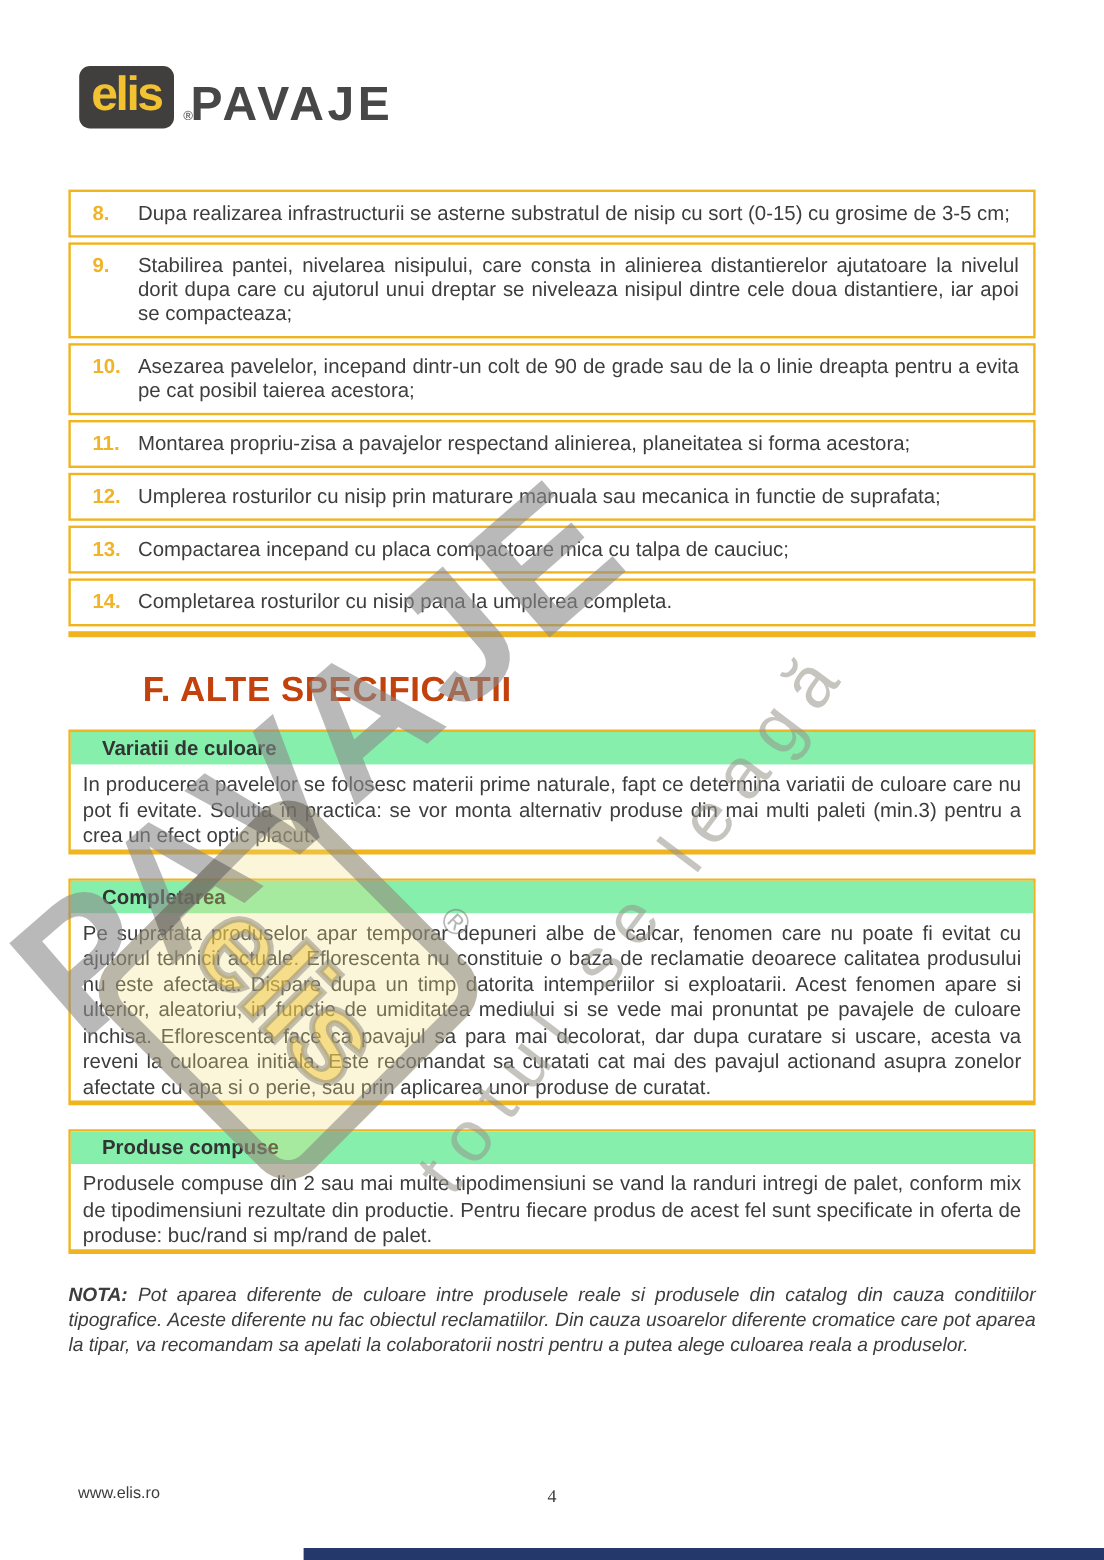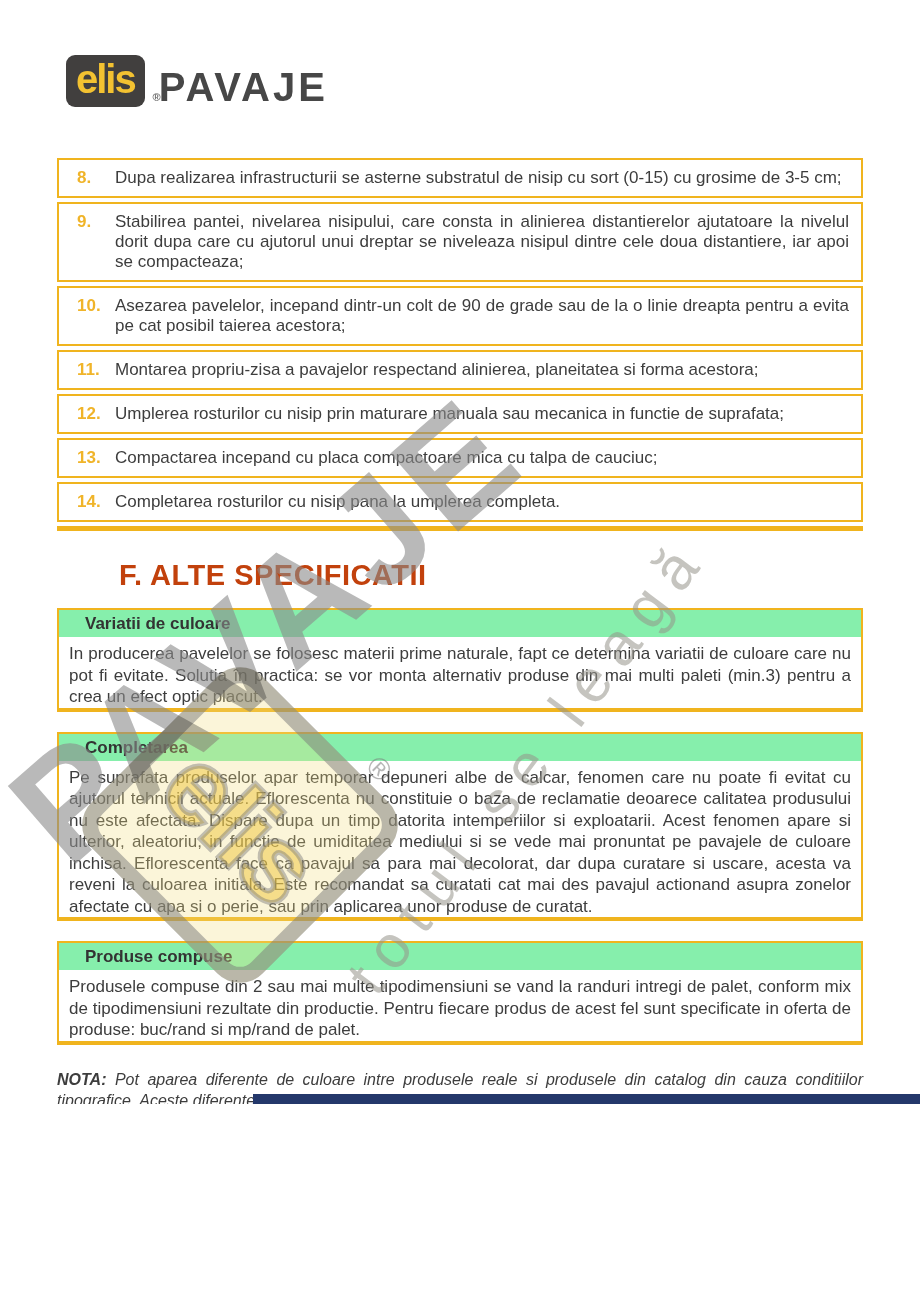--- a/index.html
+++ b/index.html
@@ -1,16 +1,16 @@
 <!DOCTYPE html>
 <html><head>
 <meta charset="utf-8">
 <style>
   html,body{margin:0;padding:0;background:#ffffff;}
-  .page{position:relative;width:920px;height:1104px;background:#ffffff;overflow:hidden;
+  .page{position:relative;width:920px;height:1300px;background:#ffffff;overflow:hidden;
         font-family:"Liberation Sans",sans-serif;color:#3d3d3d;}
   
   .brand{position:absolute;left:66px;top:55px;display:flex;align-items:flex-end;}
   .brand-mark{position:relative;background:#413f3e;border-radius:9px;padding:2px 10px 6px 10px;
               color:#f3c231;font-weight:bold;font-size:40px;letter-spacing:-2px;line-height:44px;}
   .brand-reg{position:absolute;right:-14px;bottom:-12px;font-size:11px;color:#6b6b6b;}
   .brand-word{margin-left:14px;font-size:40px;font-weight:800;letter-spacing:3px;color:#474747;line-height:40px;}
   
   .content{position:absolute;left:57px;top:158px;width:806px;z-index:1;}
   .step{display:flex;border:2px solid #f0b41e;background:#fff;margin-bottom:4px;

